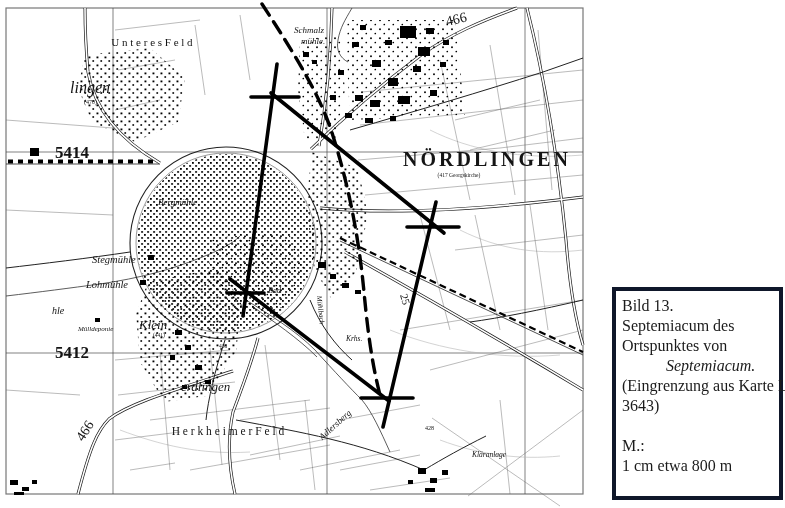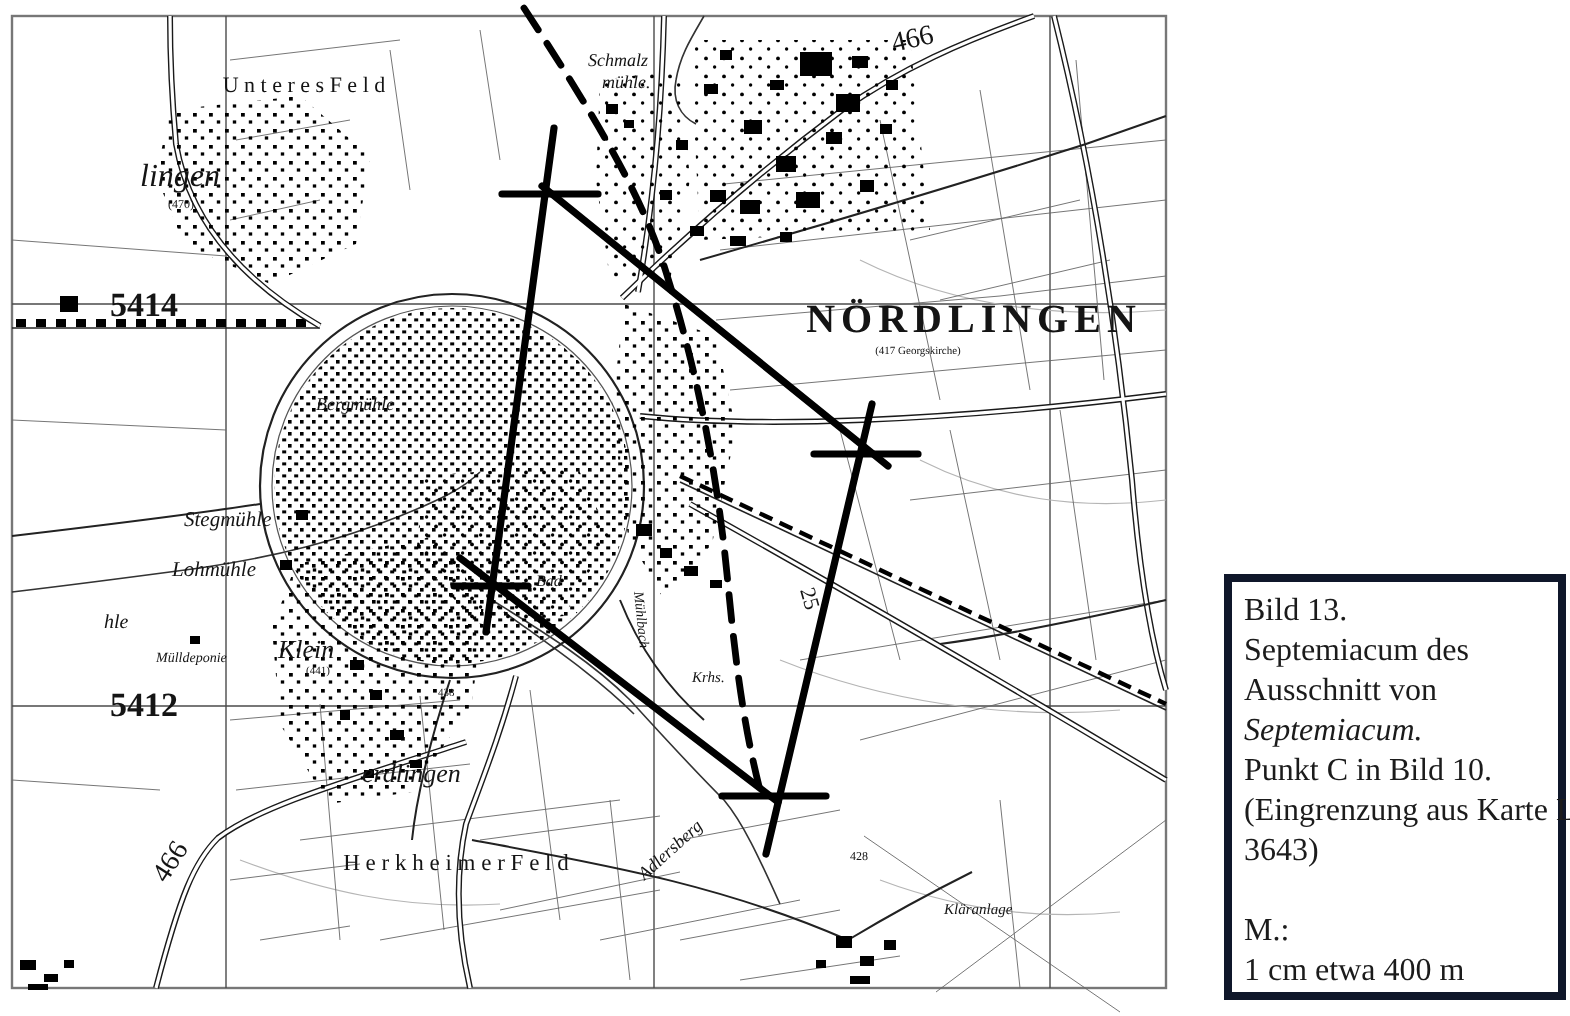--- a/index.html
+++ b/index.html
@@ -3,21 +3,21 @@
 <meta charset="utf-8">
 <style>
   html,body{margin:0;padding:0;background:#fff;}
   #stage{position:relative;width:785px;height:508px;background:#fff;overflow:hidden;
          font-family:"Liberation Serif", serif;}
   svg text{fill:#141414;}
   .cap-box{position:absolute;left:612px;top:287px;width:171px;height:213px;
            border:4px solid #0f172a;background:#fff;box-sizing:border-box;
            padding:5px 0 0 6px;font-size:16px;line-height:20px;color:#1b1b1b;}
   .cap-line{white-space:nowrap;}
-  .cap-italic{font-style:italic;}
+  .cap-italic{font-style:italic;margin-left:44px;}
   .cap-spacer{height:20px;}
 </style>
 </head>
 <body>
 
 <div id="stage">
 
 <svg width="785" height="508" viewBox="0 0 785 508">
   <defs>
     <pattern id="pat-dense" width="6" height="6" patternUnits="userSpaceOnUse">
@@ -248,23 +248,22 @@
     <line x1="361" y1="398" x2="413" y2="398"></line>
     <line x1="227" y1="293" x2="264" y2="293"></line>
     <path d="M262,4 C300,62 322,100 333,136 C352,196 360,250 364,292 C369,345 374,372 381,399" stroke-width="3.4" stroke-dasharray="13 8"></path>
   </g>
 </svg>
 
 
 <div class="cap-box">
   <div class="cap-line">Bild 13.</div>
   <div class="cap-line">Septemiacum des</div>
-  <div class="cap-line">Ausschnitt von</div>
+  <div class="cap-line">Ortspunktes von</div>
   <div class="cap-line cap-italic">Septemiacum.</div>
-  <div class="cap-line">Punkt C in Bild 10.</div>
   <div class="cap-line">(Eingrenzung aus Karte L</div>
   <div class="cap-line">3643)</div>
   <div class="cap-spacer"></div>
   <div class="cap-line">M.:</div>
-  <div class="cap-line">1 cm etwa 400 m</div>
+  <div class="cap-line">1 cm etwa 800 m</div>
 </div>
 
 </div>
 
 </body></html>

